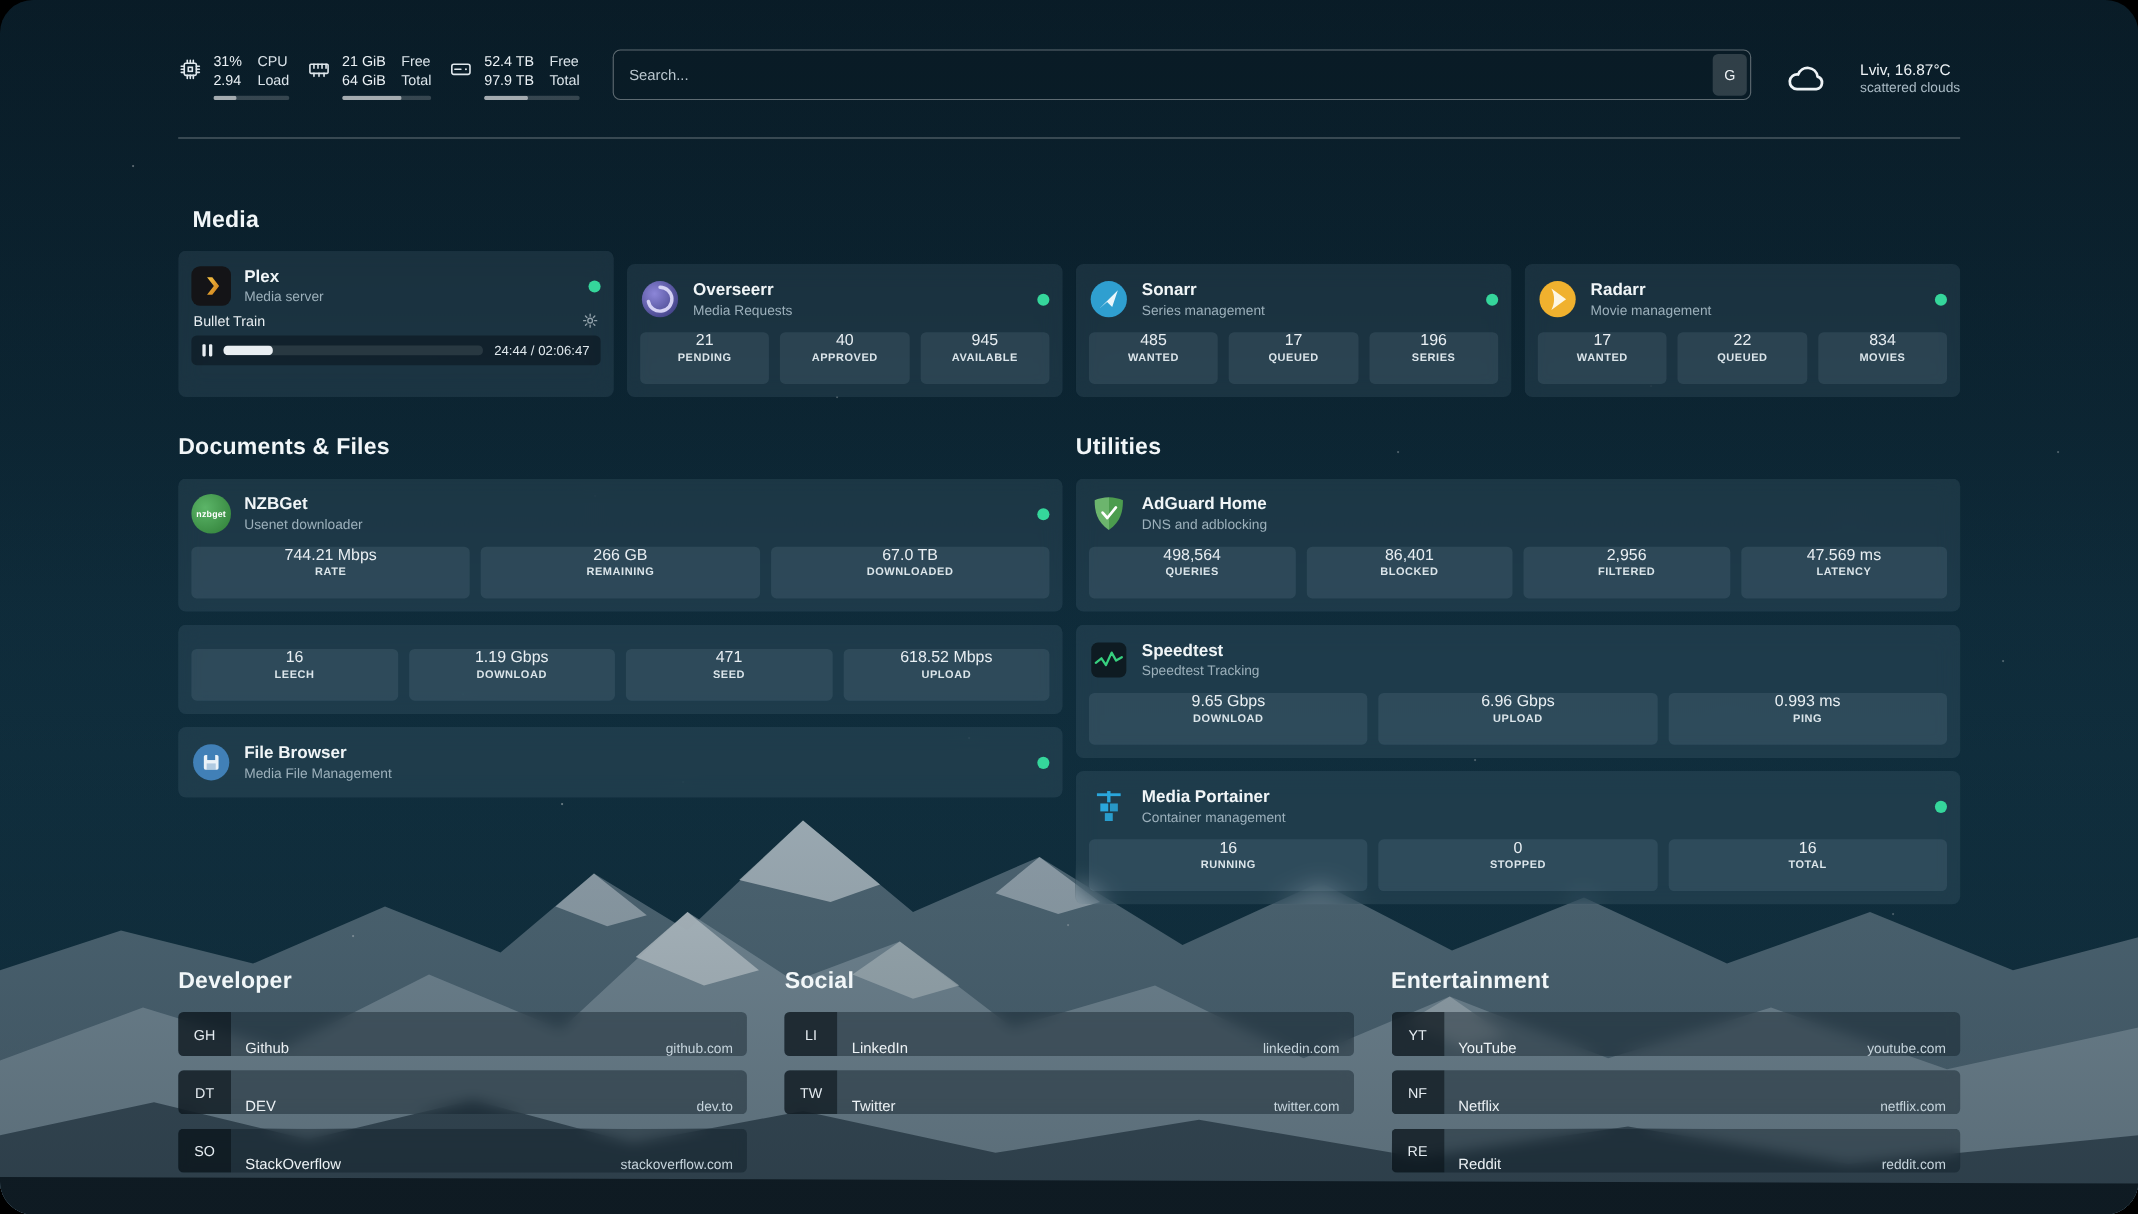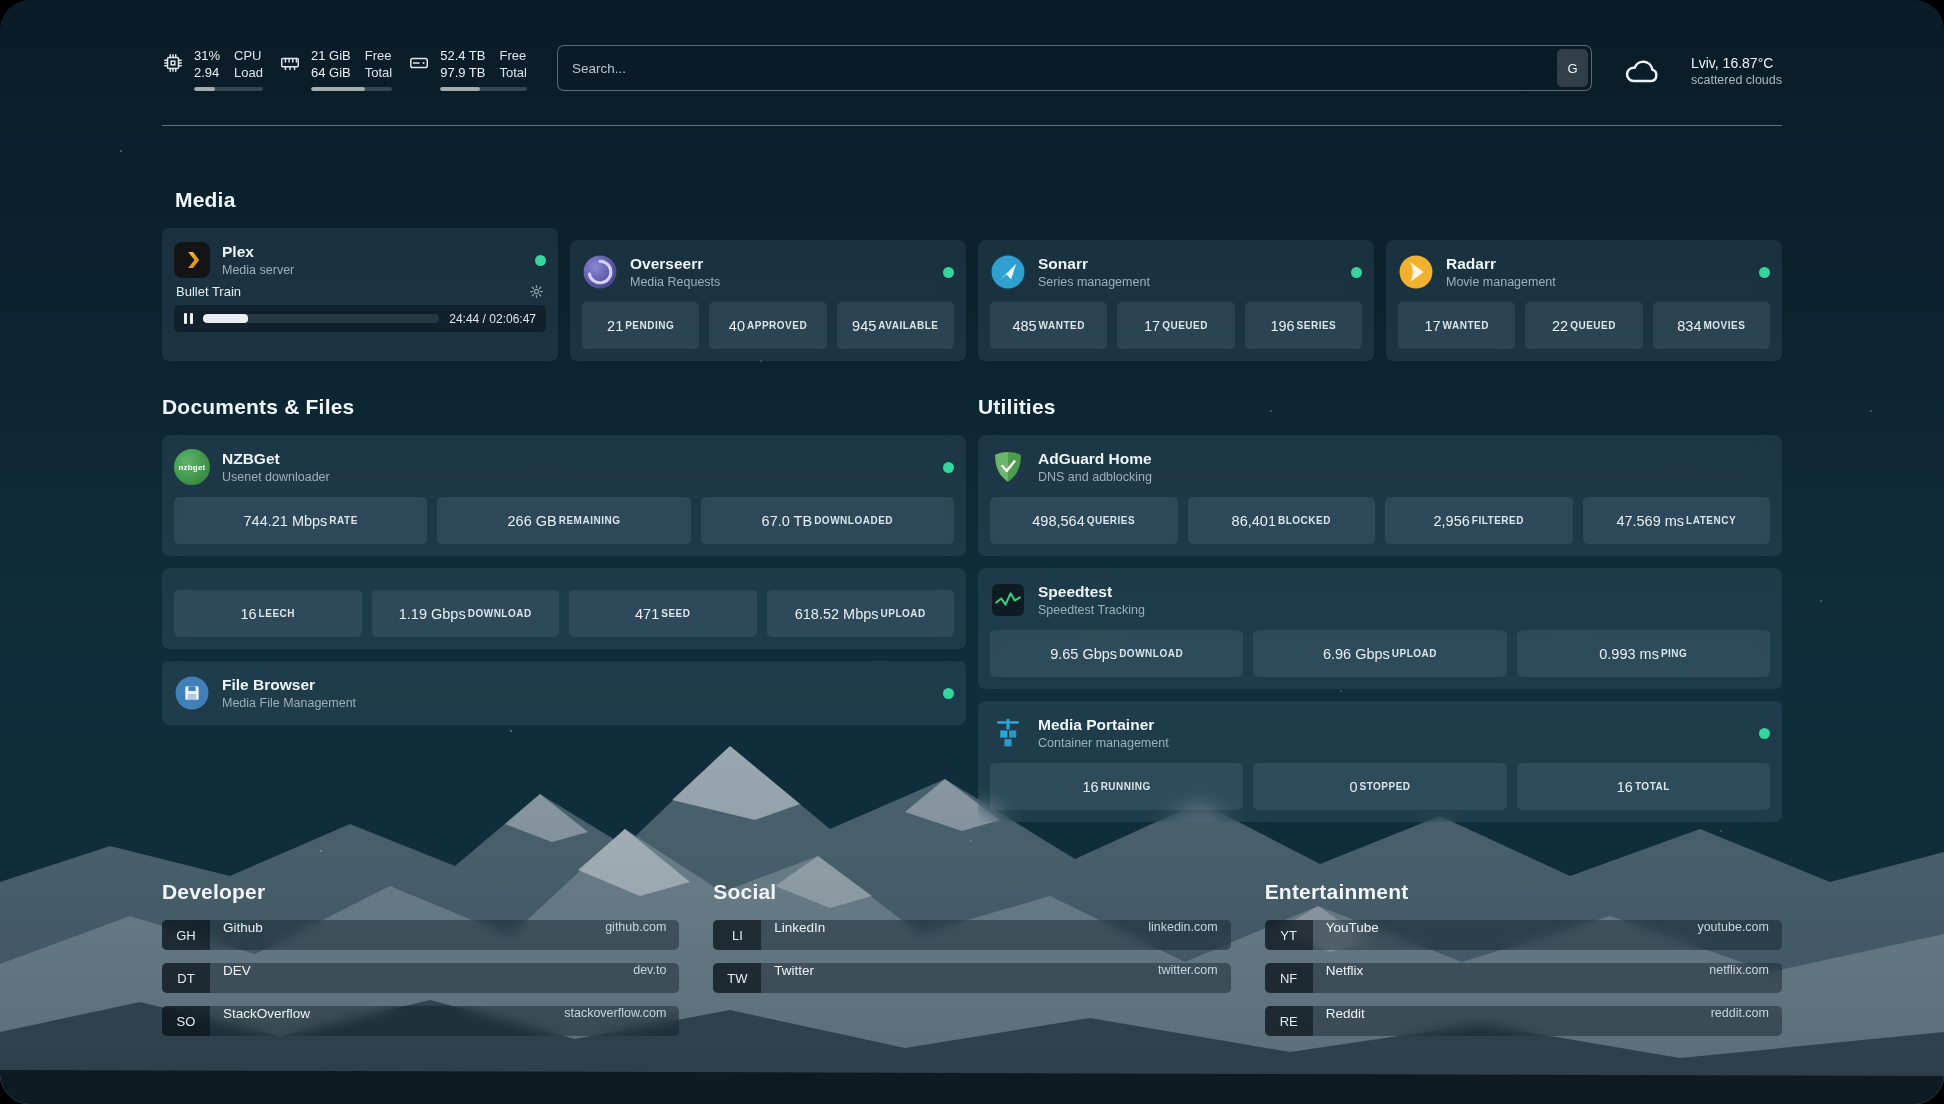--- a/index.html
+++ b/index.html
@@ -51,22 +51,22 @@
   .col-h{margin:34px 0 16px}
   .card{background:rgba(165,200,220,.10);border-radius:7px;padding:12px;backdrop-filter:blur(10px);cursor:pointer}
   .card+.card{margin-top:12px}
   .card-head{display:flex;align-items:center;gap:12px;height:40px}
   .svc-icon{width:36px;height:36px;flex:0 0 36px;display:flex;align-items:center;justify-content:center;overflow:hidden}
   .svc-icon svg{width:36px;height:36px;display:block}
   .svc-title{font-size:15.5px;font-weight:600;color:#f0f5f7;line-height:1.25}
   .svc-sub{font-size:12.5px;color:#9cb0bb;line-height:1.3}
   .dot{margin-left:auto;width:11px;height:11px;border-radius:50%;background:#35d69b}
   .stats{display:flex;gap:10px;margin-top:10px}
-  .stat{flex:1;background:rgba(185,215,235,.10);border-radius:5px;height:47px;display:flex;flex-direction:row;
-    align-items:center;justify-content:center;gap:2px}
+  .stat{flex:1;background:rgba(185,215,235,.10);border-radius:5px;height:47px;display:flex;flex-direction:column;
+    align-items:center;gap:2px}
   .stat-v{font-size:14.5px;color:#e9eff3}
   .stat-l{font-size:10px;font-weight:700;color:#dbe5ea;letter-spacing:.5px}
 
   
   .np-row{display:flex;align-items:center;margin:4px 2px 6px}
   .np-title{font-size:13px;color:#e8eef2}
   .gear{margin-left:auto;width:15px;height:15px;opacity:.75;cursor:pointer}
   .gear svg{width:15px;height:15px;display:block}
   .np-bar{display:flex;align-items:center;gap:10px;background:rgba(8,16,24,.5);border-radius:5px;height:27px;padding:0 10px}
   .pause{display:flex;gap:3px;cursor:pointer}
@@ -78,21 +78,21 @@
   
   .icon-plex{background:#141417;border-radius:8px}
   .icon-plex svg{width:24px;height:24px}
   .icon-text{border-radius:50%;color:#fff;display:flex;align-items:center;justify-content:center;font-weight:700}
   .icon-nzbget{background:radial-gradient(circle at 35% 35%,#5cb568,#2e7d36);font-size:8px;letter-spacing:.2px}
   .icon-qb{background:radial-gradient(circle at 35% 35%,#4b8ed0,#2a5f9e);font-size:13px}
 
   
   .bookmarks{display:grid;grid-template-columns:repeat(3,1fr);gap:34px;margin-top:58px;padding-bottom:54px}
   .bm-h{margin:0 0 16px}
-  .bm-row{display:flex;align-items:flex-start;height:30px;background:rgba(12,26,36,.42);border-radius:5px;margin-bottom:13px;
+  .bm-row{display:flex;align-items:flex-end;height:40px;background:rgba(12,26,36,.42);border-radius:5px;margin-bottom:13px;
     overflow:hidden;backdrop-filter:blur(6px);cursor:pointer}
   .bm-abbr{width:48px;align-self:stretch;display:flex;align-items:center;justify-content:center;
     background:rgba(5,14,20,.55);font-size:13px;color:#e4ebf0}
   .bm-label{margin-left:13px;font-size:13.5px;color:#edf2f5}
   .bm-url{margin-left:auto;margin-right:13px;font-size:12.5px;color:#c6d4dc}
 </style>
 </head>
 <body>
 
 <div class="screen">

